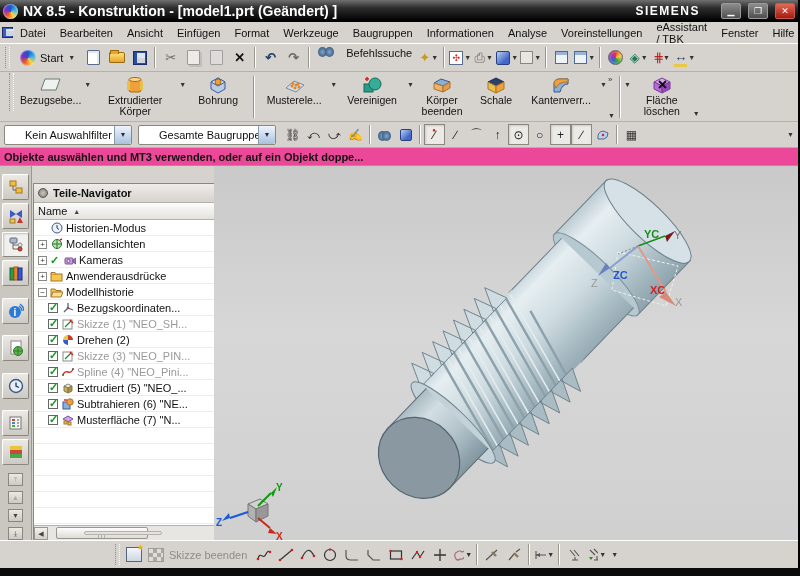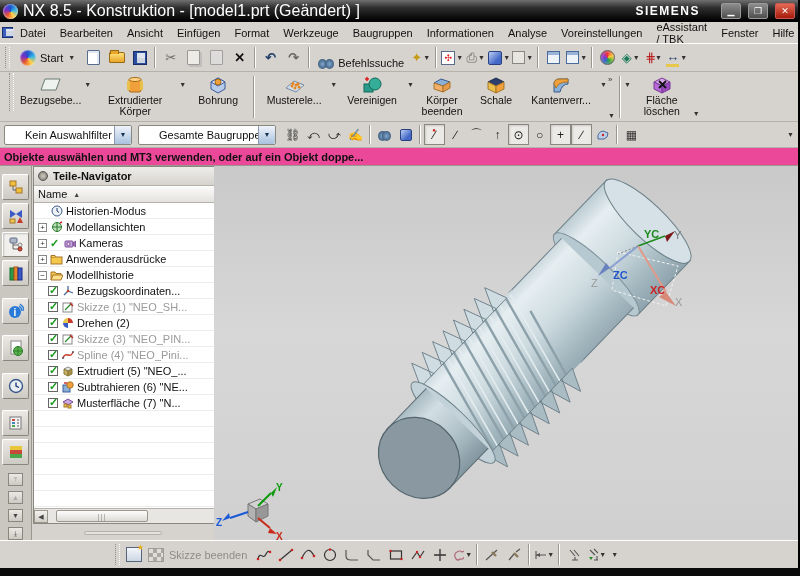--- a/index.html
+++ b/index.html
@@ -3,42 +3,42 @@
 <meta charset="utf-8">
 <style>
 *{box-sizing:border-box;margin:0;padding:0}
 html,body{width:800px;height:576px;overflow:hidden}
 body{font-family:"Liberation Sans",sans-serif;font-size:11px;background:#000;position:relative;color:#111}
 .win{position:absolute;inset:0;background:#d6d3ce;border-right:2px solid #000}
 
 
 .titlebar{height:22px;background:linear-gradient(#707070,#2e2e2e 35%,#000 95%);color:#fff;display:flex;align-items:center;padding:0 3px;gap:5px}
 .nxlogo{width:15px;height:15px;border-radius:50%;background:conic-gradient(#1c53c8,#35b4e8,#ffd24a,#e85b2a,#7a2ec8,#1c53c8);box-shadow:inset 0 0 2px #fff}
-.titletext{font-weight:normal;font-size:16px;flex:0 0 auto}
+.titletext{font-weight:bold;font-size:14px;flex:0 0 auto}
 .titlespacer{flex:1}
 .brand{font-weight:bold;letter-spacing:1.5px;font-size:12px;margin-right:14px}
 .wbtn{width:20px;height:16px;border:1px solid #9a9a9a;border-radius:2px;background:linear-gradient(#8d8d8d,#4f4f4f);color:#fff;font-size:9px;line-height:14px;text-align:center;margin-left:2px}
 .wbtn.close{background:linear-gradient(#e46a55,#a61b0b);border-color:#c55}
 
 
 .menubar{height:22px;background:#d6d3ce;display:flex;align-items:center;border-bottom:1px solid #fff;padding:0 2px}
 .menuitem{padding:3px 7px}
 .menuspacer{flex:1}
 
 
 .tb1{height:28px;display:flex;align-items:center;padding:0 2px;background:#d6d3ce;border-bottom:1px solid #b5b2ac}
 .tb2{height:50px;display:flex;align-items:stretch;background:#d6d3ce;border-bottom:1px solid #b5b2ac;padding:1px 2px 0 6px}
 .tb3{height:26px;display:flex;align-items:center;background:#d6d3ce;padding:0 4px;border-bottom:1px solid #b5b2ac}
 .grip{width:5px;height:80%;border-left:1px dotted #8f8c86;border-right:1px dotted #fff;margin:0 3px}
 .vsep{width:2px;align-self:stretch;margin:3px 3px;border-left:1px solid #9a978f;border-right:1px solid #fff}
 .tbtn{min-width:23px;height:23px;display:flex;align-items:center;justify-content:center;border:1px solid transparent;border-radius:2px;position:relative}
 .tbtn.gray{filter:grayscale(1);opacity:.55}
 .drop{font-size:7px;color:#333;margin-left:1px}
 .startbtn{display:flex;align-items:center;gap:4px;padding:0 6px;height:24px}
-.lblbtn{display:flex;align-items:flex-end;gap:4px;padding:0 4px;height:24px}
+.lblbtn{display:flex;align-items:flex-start;gap:12px;padding:0 4px;height:24px}
 .ic{width:17px;height:17px;display:flex;align-items:center;justify-content:center;font-size:13px;line-height:1}
 
 
 .i-page{width:13px;height:15px;background:#fff;border:1px solid #5a6b8c;border-radius:1px;box-shadow:inset -2px 2px 0 #dfe7f2}
 .i-folder{width:16px;height:11px;background:linear-gradient(#ffe07a,#e8a62a);border:1px solid #9a6a10;border-radius:1px 2px 1px 1px;position:relative}
 .i-folder:before{content:"";position:absolute;top:-3px;left:0;width:7px;height:3px;background:#e8a62a;border:1px solid #9a6a10;border-bottom:none}
 .i-floppy{width:14px;height:14px;background:#2b4fa0;border:1px solid #1a2f66;position:relative}
 .i-floppy:before{content:"";position:absolute;top:1px;left:3px;width:8px;height:5px;background:#dfe5ee}
 .i-floppy:after{content:"";position:absolute;bottom:1px;left:3px;width:8px;height:5px;background:#cfd6e2}
 .glyph{font-size:13px}
@@ -74,21 +74,21 @@
 
 .main{position:absolute;left:0;top:166px;width:798px;height:374px;background:#d6d3ce}
 .resbar{position:absolute;left:0;top:0;width:32px;height:374px;background:#cac7c1;border-right:1px solid #9a978f;display:flex;flex-direction:column;align-items:center;padding-top:8px;gap:3px}
 .rtab{width:27px;height:27px;border:1px solid #8a877f;border-top-color:#fff;border-left-color:#fff;background:linear-gradient(#ece9e4,#cdcac4);display:flex;align-items:center;justify-content:center;border-radius:2px}
 .rtab.active{background:#f2f0ec;box-shadow:inset 1px 1px 2px #00000033}
 .rico{width:18px;height:18px;display:flex;align-items:center;justify-content:center;font-size:13px}
 .rscroll{width:15px;height:13px;border:1px solid #8a877f;background:linear-gradient(#ece9e4,#cdcac4);font-size:7px;line-height:11px;text-align:center;color:#444;margin-top:2px}
 .rscroll.dis{color:#aaa}
 
 
-.panel{position:absolute;left:33px;top:0;width:216px;height:358px;background:#fff;border:1px solid #8a877f;display:flex;flex-direction:column}
+.panel{position:absolute;left:33px;top:17px;width:216px;height:358px;background:#fff;border:1px solid #8a877f;display:flex;flex-direction:column}
 .phead{height:19px;background:linear-gradient(#efedea,#d6d3ce);display:flex;align-items:center;gap:5px;padding:0 4px;border-bottom:1px solid #b5b2ac;font-weight:bold}
 .pin{width:10px;height:10px;border-radius:50%;background:radial-gradient(#cfcabf,#7a756a);border:1px solid #555}
 .colhead{height:17px;background:linear-gradient(#fcfcfc,#e4e2de);border-bottom:1px solid #b5b2ac;display:flex;align-items:center;padding:0 4px;gap:6px;position:relative}
 .colhead:after{content:"";position:absolute;right:14px;top:0;bottom:0;border-left:1px solid #cfcdc8}
 .sorttri{font-size:7px;color:#444}
 .tree{flex:1;overflow:hidden;background:repeating-linear-gradient(to bottom,#fff 0 15px,#ededed 15px 16px)}
 .trow{height:16px;display:flex;align-items:center;gap:3px;padding-left:4px;white-space:nowrap}
 .trow .lbl{overflow:hidden;text-overflow:ellipsis}
 .trow.dim .lbl{color:#9a9a9a}
 .expander{width:9px;height:9px;border:1px solid #888;background:#fff;font-size:8px;line-height:7px;text-align:center;color:#333;flex:0 0 auto}

